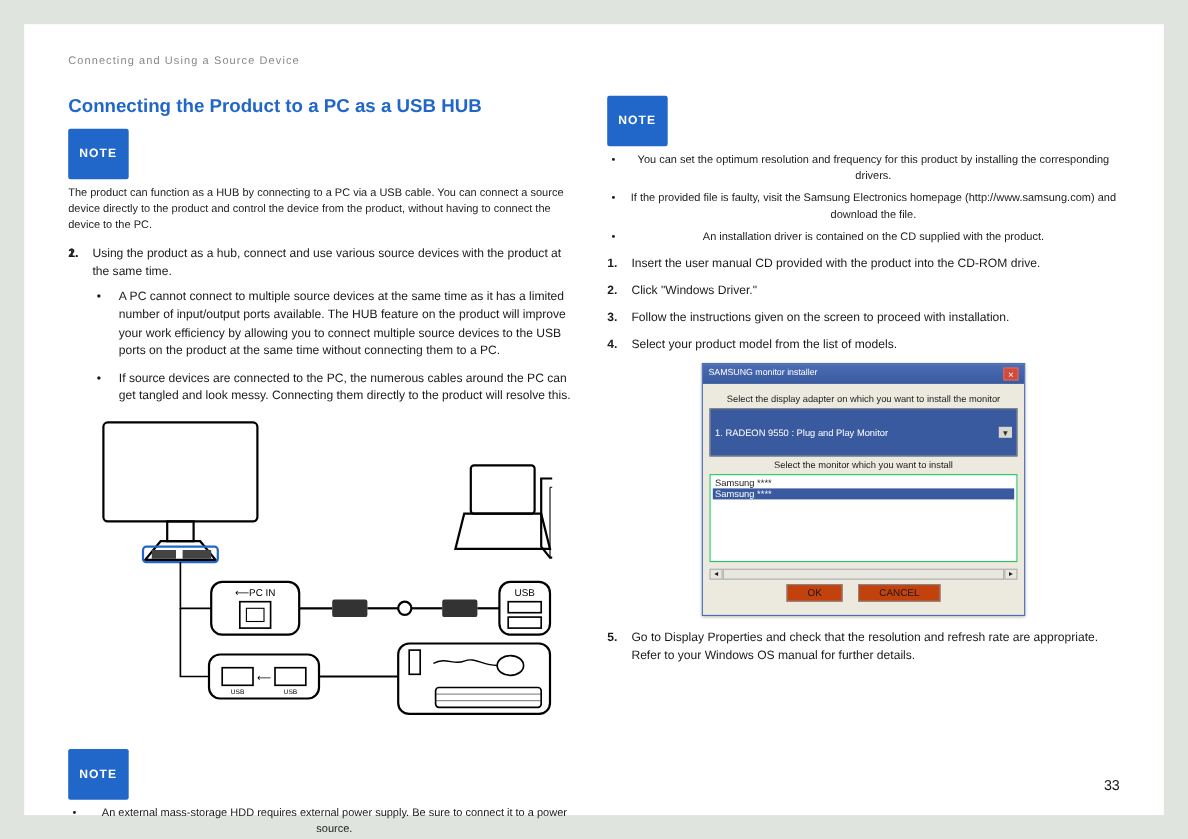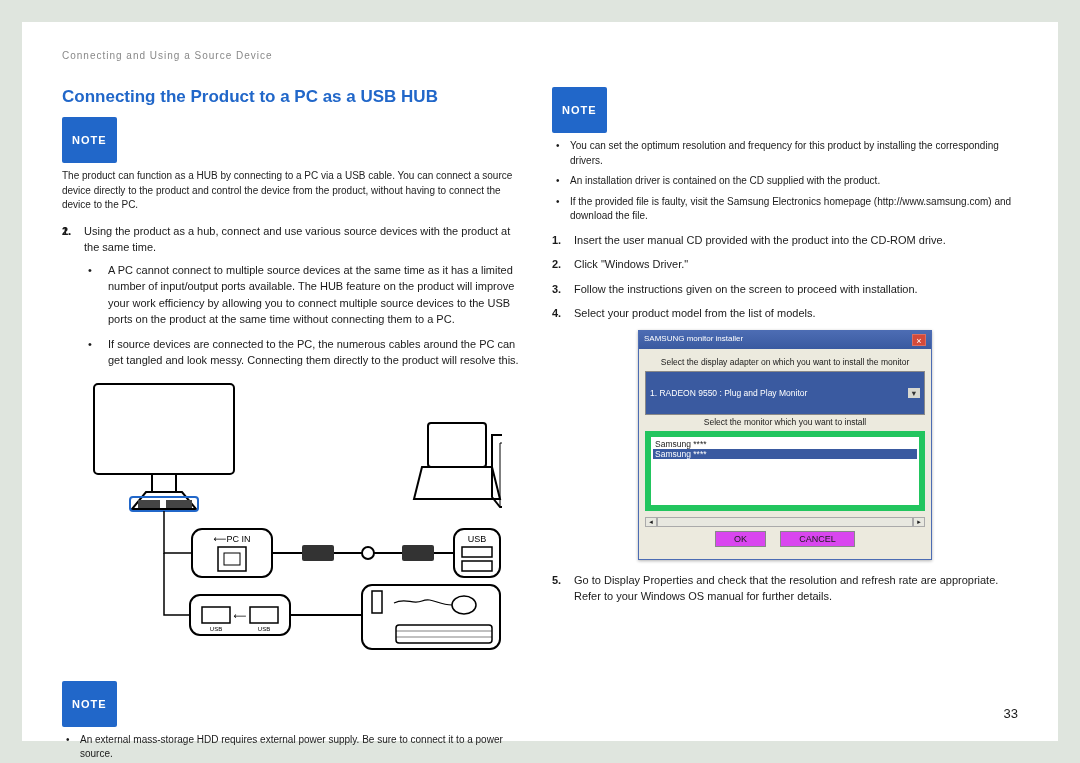--- a/index.html
+++ b/index.html
@@ -58,20 +58,21 @@
     color: #222;
     margin-bottom: 10px;
   }
   ul.bullets { list-style: none; padding-left: 14px; margin-bottom: 8px;}
   ul.bullets li {
     font-size: 10px;
     line-height: 1.45;
     position: relative;
     margin-bottom: 6px;
     padding-left: 4px;
+    text-align: center;
   }
   ul.bullets li::before {
     content: "•";
     position: absolute;
     left: -10px;
   }
   ol.steps { list-style: none; padding-left: 14px; margin-bottom: 8px;}
   ol.steps li {
     font-size: 11px;
     line-height: 1.5;
@@ -129,31 +130,31 @@
   }
   .dlg-body { padding: 6px; }
   .dlg-label { font-size: 8.5px; text-align: center; margin: 2px 0 4px 0;}
   .dlg-select {
     background: #3a5aa0; color:#fff; font-size:8.5px; padding:16px 4px;
     display:flex; justify-content:space-between; align-items:center;
     border:1px solid #888;
   }
   .dlg-select .arrow { background:#d8d8d0; color:#333; width:12px; text-align:center;}
   .dlg-list {
-    background:#fff; border:6px solid #22c55e; height:80px;
+    background:#fff; border:1px solid #22c55e; height:80px;
     font-size:8.5px; padding:2px; overflow:hidden; margin-bottom:6px;
   }
   .dlg-list div { padding:0 2px; }
   .dlg-list .sel { background:#3a5aa0; color:#fff;}
   .dlg-scroll { display:flex; }
   .dlg-scroll .track { flex:1; height:10px; background:#e8e8e0; border:1px solid #aaa;}
   .dlg-scroll .btn { width:12px; height:10px; background:#e8e8e0; border:1px solid #aaa; font-size:7px; text-align:center;}
   .dlg-buttons { text-align:center; padding:4px 0 6px 0;}
   .dlg-buttons span {
-    display:inline-block; border:1px solid #888; background:#d946ef;
+    display:inline-block; border:1px solid #888; background:#c2410c;
     padding:2px 18px; font-size:9px; margin:0 6px;
   }
 </style>
 </head>
 <body>
 
 <div class="page">
   <div class="breadcrumb">Connecting and Using a Source Device</div>
 
   <div class="columns">
@@ -252,22 +253,22 @@
       <ul class="bullets">
         <li>An external mass-storage HDD requires external power supply. Be sure to connect it to a power source.</li>
       </ul>
     </div>
 
     <div class="col">
 
       <div class="note-badge">NOTE</div>
       <ul class="bullets">
         <li>You can set the optimum resolution and frequency for this product by installing the corresponding drivers.</li>
+        <li>If the provided file is faulty, visit the Samsung Electronics homepage (http://www.samsung.com) and download the file.</li>
         <li>An installation driver is contained on the CD supplied with the product.</li>
-        <li>If the provided file is faulty, visit the Samsung Electronics homepage (http://www.samsung.com) and download the file.</li>
       </ul>
 
       <ol class="steps">
         <li><span class="num">1.</span><span>Insert the user manual CD provided with the product into the CD-ROM drive.</span></li>
         <li><span class="num">2.</span><span>Click "Windows Driver."</span></li>
         <li><span class="num">3.</span><span>Follow the instructions given on the screen to proceed with installation.</span></li>
         <li><span class="num">4.</span><span>Select your product model from the list of models.</span></li>
       </ol>
 
       <div class="dialog">

